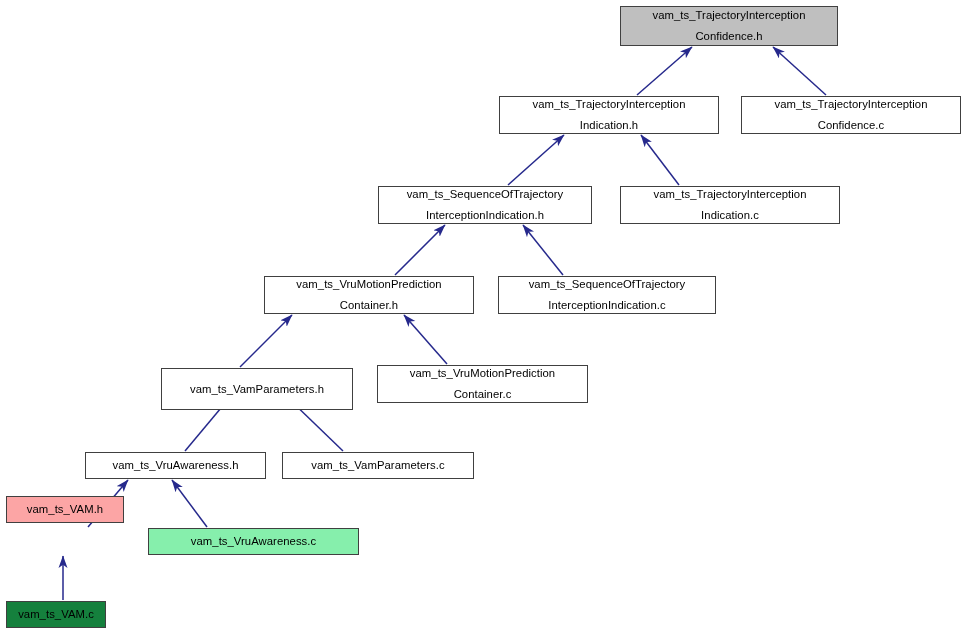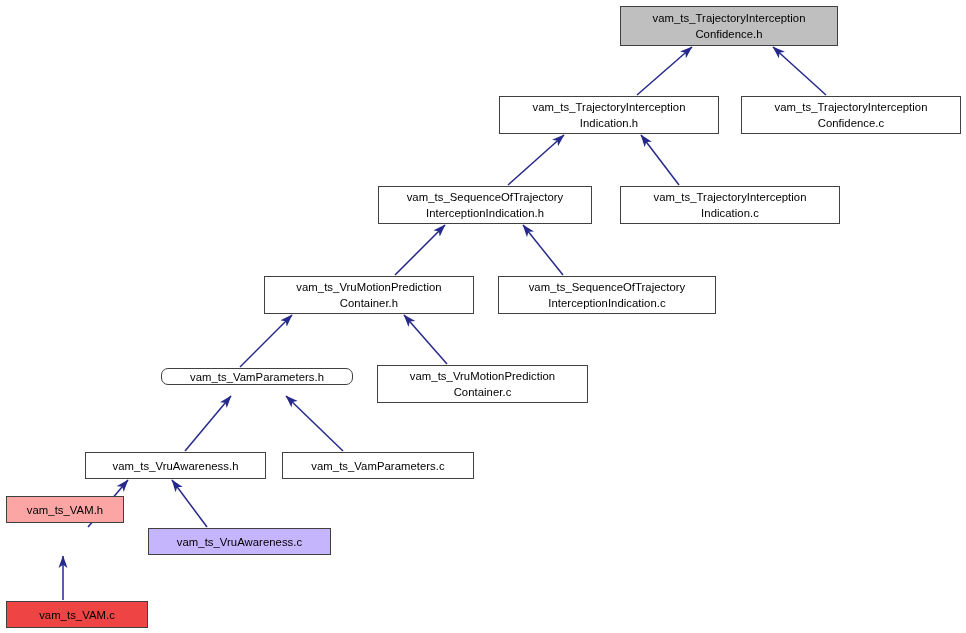--- a/index.html
+++ b/index.html
@@ -22,21 +22,21 @@
     width: 966px;
     height: 633px;
   }
   .node {
     position: absolute;
     box-sizing: border-box;
     border: 1px solid #404040;
     background: #ffffff;
     color: #000000;
     font-size: 11.3px;
-    line-height: 16px;
+    line-height: 21px;
     text-align: center;
     display: flex;
     align-items: center;
     justify-content: center;
     white-space: pre-line;
     letter-spacing: 0.05px;
     z-index: 5;
   }
   .node.highlight {
     background: #bfbfbf;
@@ -77,22 +77,22 @@
       <div class="node" style="left: 741px; top: 96px; width: 220px; height: 38px; background: rgb(255, 255, 255); border-color: rgb(64, 64, 64); color: rgb(0, 0, 0);"><span>vam_ts_TrajectoryInterception
 Confidence.c</span></div>
       <div class="node" style="left: 378px; top: 186px; width: 214px; height: 38px; background: rgb(255, 255, 255); border-color: rgb(64, 64, 64); color: rgb(0, 0, 0);"><span>vam_ts_SequenceOfTrajectory
 InterceptionIndication.h</span></div>
       <div class="node" style="left: 620px; top: 186px; width: 220px; height: 38px; background: rgb(255, 255, 255); border-color: rgb(64, 64, 64); color: rgb(0, 0, 0);"><span>vam_ts_TrajectoryInterception
 Indication.c</span></div>
       <div class="node" style="left: 264px; top: 276px; width: 210px; height: 38px; background: rgb(255, 255, 255); border-color: rgb(64, 64, 64); color: rgb(0, 0, 0);"><span>vam_ts_VruMotionPrediction
 Container.h</span></div>
       <div class="node" style="left: 498px; top: 276px; width: 218px; height: 38px; background: rgb(255, 255, 255); border-color: rgb(64, 64, 64); color: rgb(0, 0, 0);"><span>vam_ts_SequenceOfTrajectory
 InterceptionIndication.c</span></div>
-      <div class="node" style="left: 161px; top: 368px; width: 192px; height: 17px; background: rgb(255, 255, 255); border-color: rgb(64, 64, 64); color: rgb(0, 0, 0); border-radius: 7px;"><span>vam_ts_VamParameters.h</span></div>
+      <div class="node" style="left: 161px; top: 368px; width: 192px; height: 42px; background: rgb(255, 255, 255); border-color: rgb(64, 64, 64); color: rgb(0, 0, 0);"><span>vam_ts_VamParameters.h</span></div>
       <div class="node" style="left: 377px; top: 365px; width: 211px; height: 38px; background: rgb(255, 255, 255); border-color: rgb(64, 64, 64); color: rgb(0, 0, 0);"><span>vam_ts_VruMotionPrediction
 Container.c</span></div>
       <div class="node" style="left: 61px; top: 452px; width: 181px; height: 27px; background: rgb(255, 255, 255); border-color: rgb(64, 64, 64); color: rgb(0, 0, 0); margin-left: 24px;"><span>vam_ts_VruAwareness.h</span></div>
       <div class="node" style="left: 282px; top: 452px; width: 192px; height: 27px; background: rgb(255, 255, 255); border-color: rgb(64, 64, 64); color: rgb(0, 0, 0);"><span>vam_ts_VamParameters.c</span></div>
       <div class="node" style="left: 6px; top: 496px; width: 118px; height: 27px; background: #fca5a5; border-color: rgb(64, 64, 64); color: rgb(0, 0, 0);"><span>vam_ts_VAM.h</span></div>
-      <div class="node" style="left: 148px; top: 528px; width: 183px; height: 27px; background: #c4b5fd; border-color: rgb(64, 64, 64); color: rgb(0, 0, 0);"><span>vam_ts_VruAwareness.c</span></div>
-      <div class="node" style="left: 6px; top: 601px; width: 142px; height: 27px; background: #ef4444; border-color: rgb(64, 64, 64); color: rgb(0, 0, 0);"><span>vam_ts_VAM.c</span></div>
+      <div class="node" style="left: 148px; top: 528px; width: 211px; height: 27px; background: #86efac; border-color: rgb(64, 64, 64); color: rgb(0, 0, 0);"><span>vam_ts_VruAwareness.c</span></div>
+      <div class="node" style="left: 6px; top: 601px; width: 100px; height: 27px; background: #15803d; border-color: rgb(64, 64, 64); color: rgb(0, 0, 0);"><span>vam_ts_VAM.c</span></div>
     </div>
 </div>
 
 </body></html>

